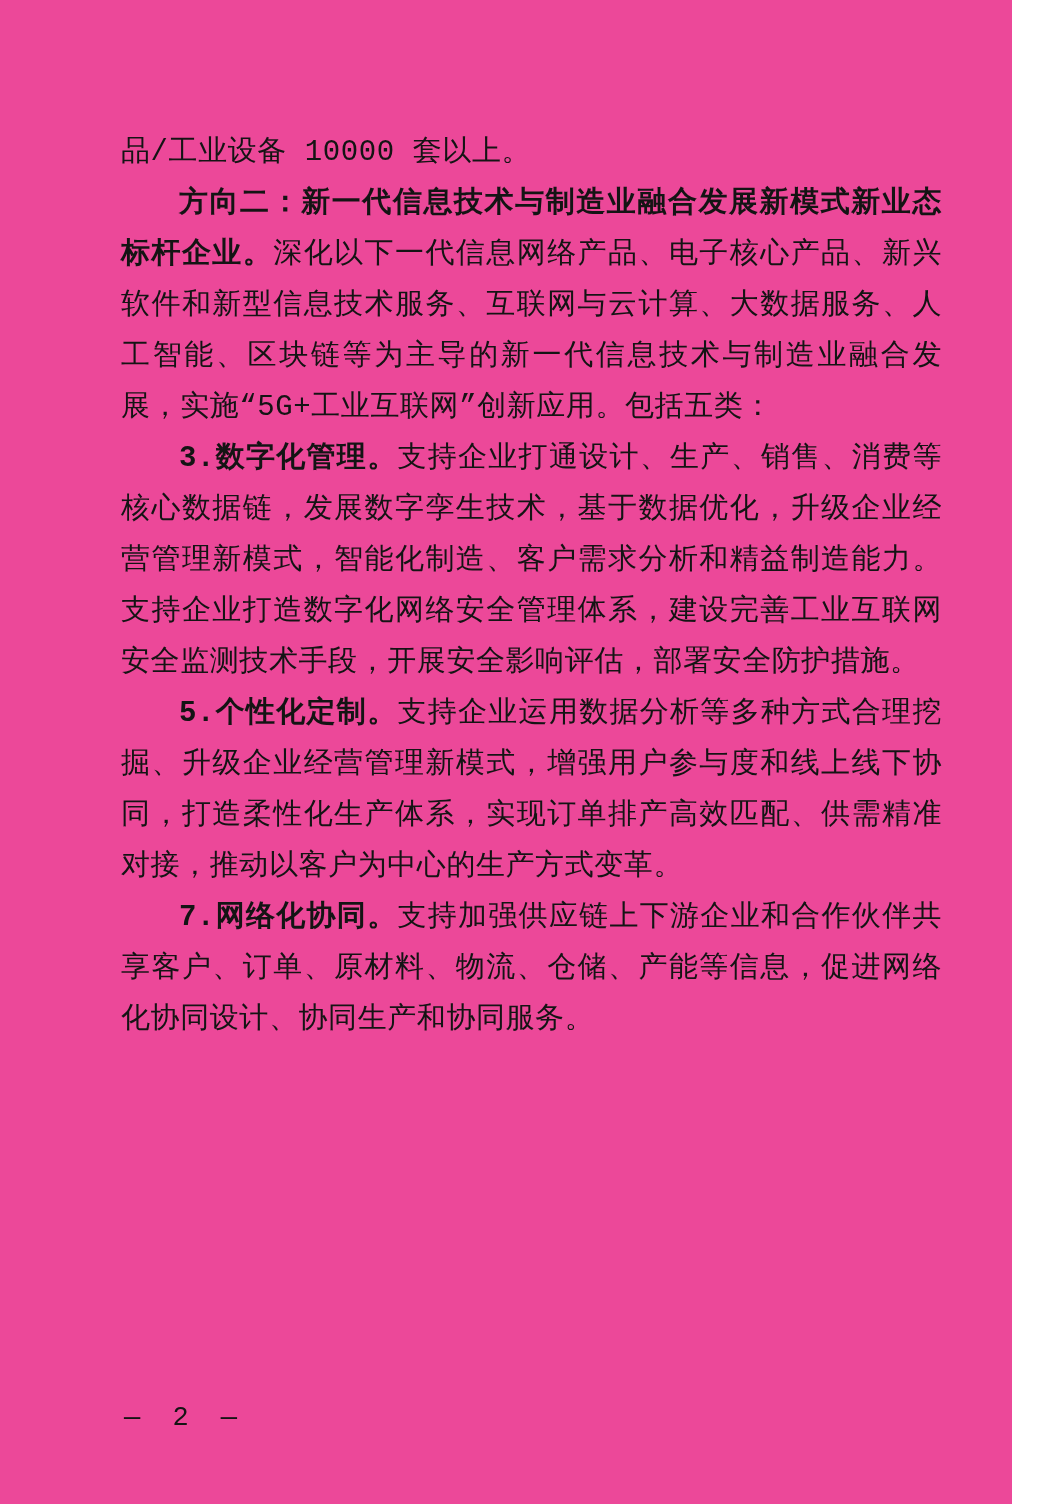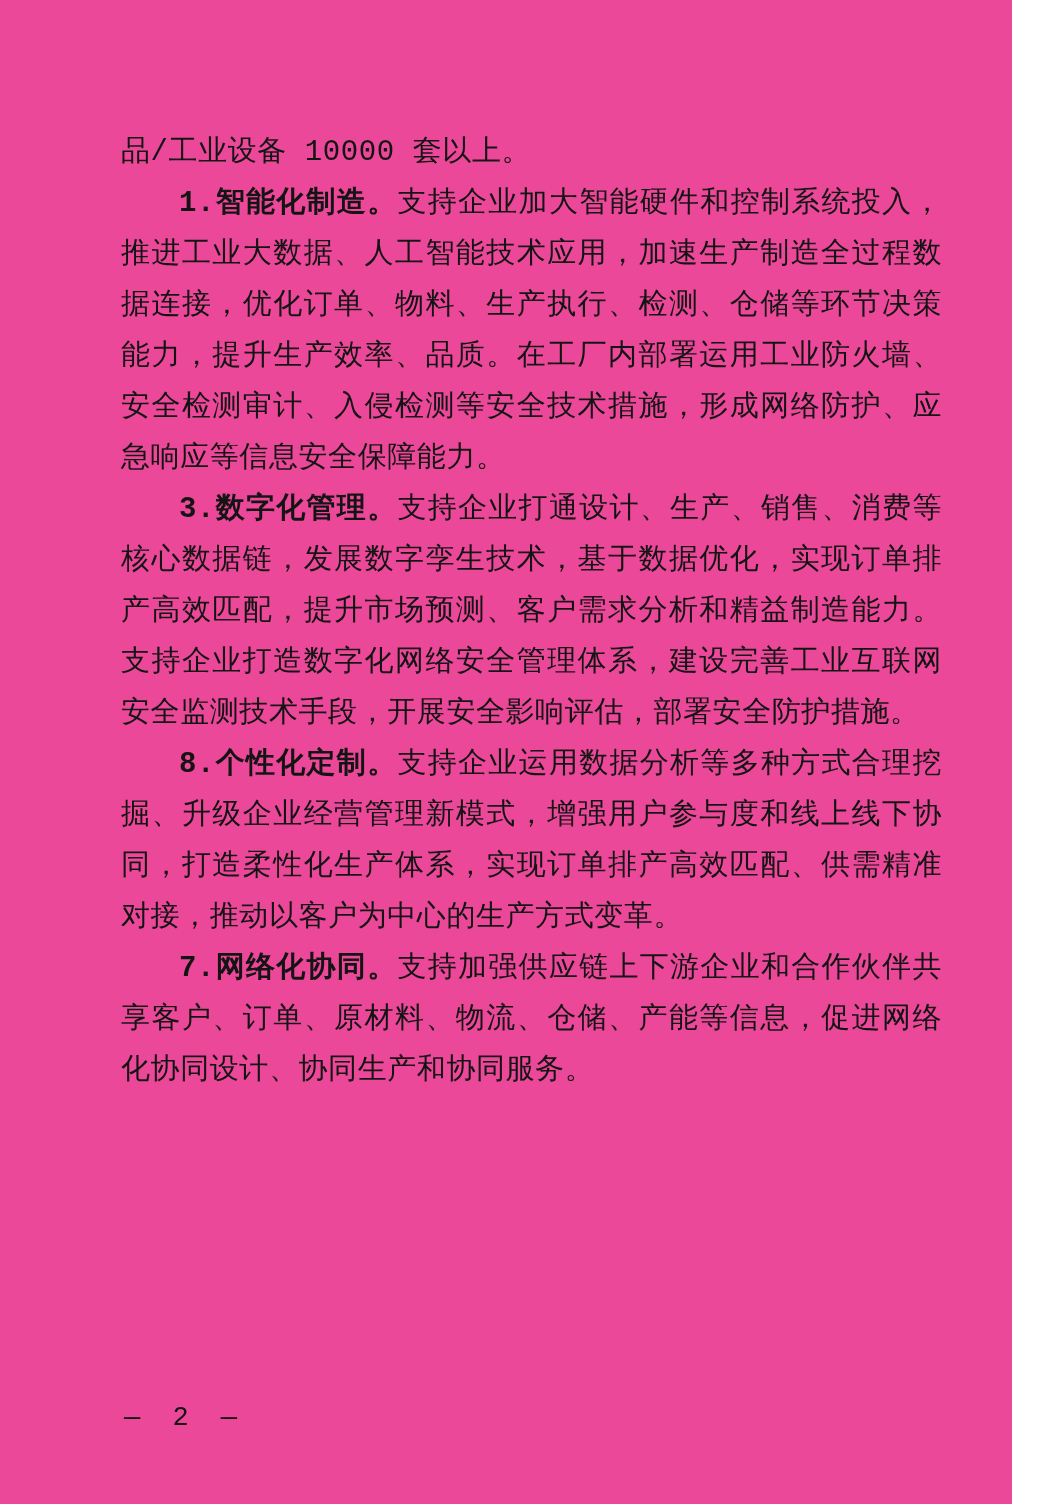--- a/index.html
+++ b/index.html
@@ -51,31 +51,31 @@
 </head>
 <body>
 
 <div class="page">
   <main class="content">
 
     <p class="para no-indent">
       <span>品/工业设备 10000 套以上。</span>
     </p>
 
+    <p class="para">
+      <b>方向二：新一代信息技术与制造业融合发展新模式新业态标杆企业。</b><span>深化以下一代信息网络产品、电子核心产品、新兴软件和新型信息技术服务、互联网与云计算、大数据服务、人工智能、区块链等为主导的新一代信息技术与制造业融合发展，实施“5G+工业互联网”创新应用。包括五类：</span>
+    </p>
+
 
     <p class="para">
-      <b>1.智能化制造。</b><span>支持企业加大智能硬件和控制系统投入，推进工业大数据、人工智能技术应用，加速生产制造全过程数据连接，优化订单、物料、生产执行、检测、仓储等环节决策能力，提升生产效率、品质。在工厂内部署运用工业防火墙、安全检测审计、入侵检测等安全技术措施，形成网络防护、应急响应等信息安全保障能力。</span>
+      <b>3.数字化管理。</b><span>支持企业打通设计、生产、销售、消费等核心数据链，发展数字孪生技术，基于数据优化，升级企业经营管理新模式，智能化制造、客户需求分析和精益制造能力。支持企业打造数字化网络安全管理体系，建设完善工业互联网安全监测技术手段，开展安全影响评估，部署安全防护措施。</span>
     </p>
 
     <p class="para">
-      <b>3.数字化管理。</b><span>支持企业打通设计、生产、销售、消费等核心数据链，发展数字孪生技术，基于数据优化，实现订单排产高效匹配，提升市场预测、客户需求分析和精益制造能力。支持企业打造数字化网络安全管理体系，建设完善工业互联网安全监测技术手段，开展安全影响评估，部署安全防护措施。</span>
-    </p>
-
-    <p class="para">
-      <b>8.个性化定制。</b><span>支持企业运用数据分析等多种方式合理挖掘、升级企业经营管理新模式，增强用户参与度和线上线下协同，打造柔性化生产体系，实现订单排产高效匹配、供需精准对接，推动以客户为中心的生产方式变革。</span>
+      <b>5.个性化定制。</b><span>支持企业运用数据分析等多种方式合理挖掘、升级企业经营管理新模式，增强用户参与度和线上线下协同，打造柔性化生产体系，实现订单排产高效匹配、供需精准对接，推动以客户为中心的生产方式变革。</span>
     </p>
 
     <p class="para">
       <b>7.网络化协同。</b><span>支持加强供应链上下游企业和合作伙伴共享客户、订单、原材料、物流、仓储、产能等信息，促进网络化协同设计、协同生产和协同服务。</span>
     </p>
 
   </main>
 
   <footer class="page-footer">
     <span>— 2 —</span>

